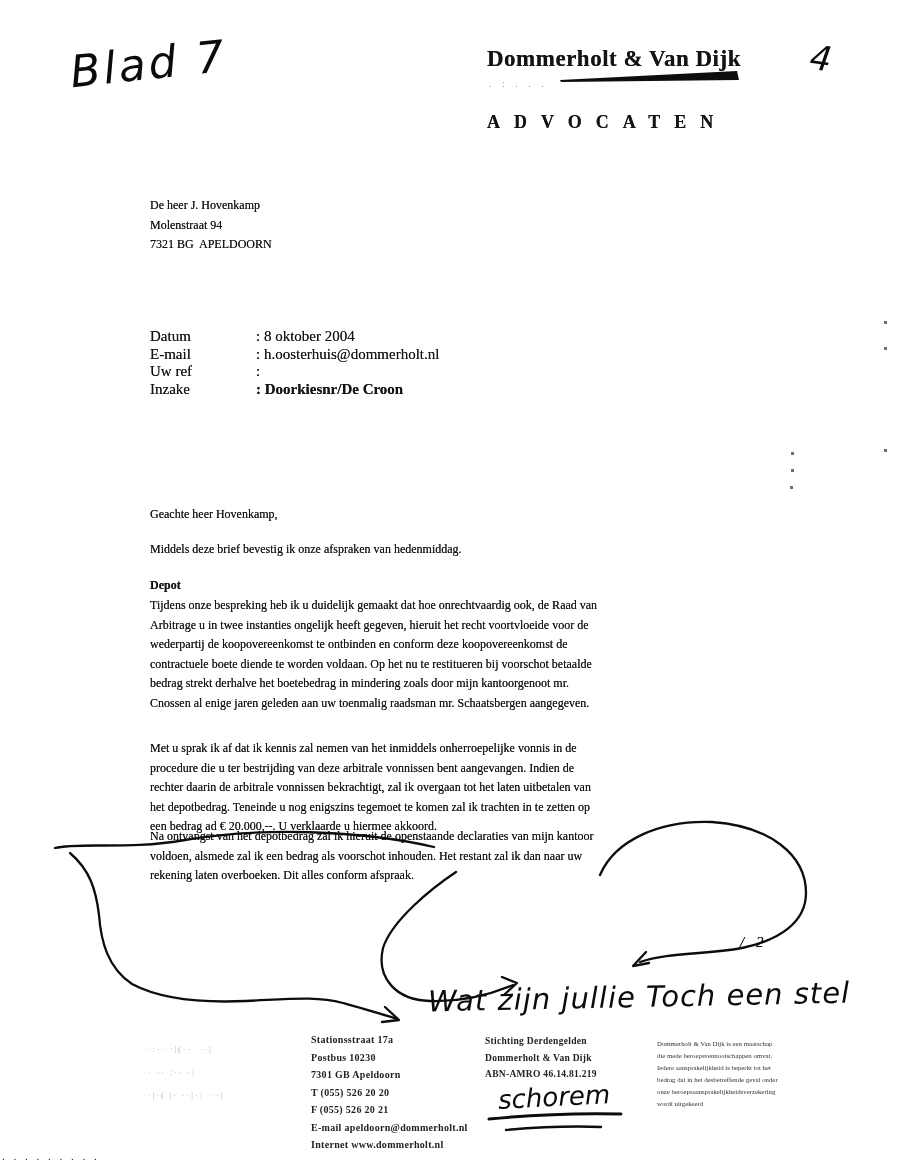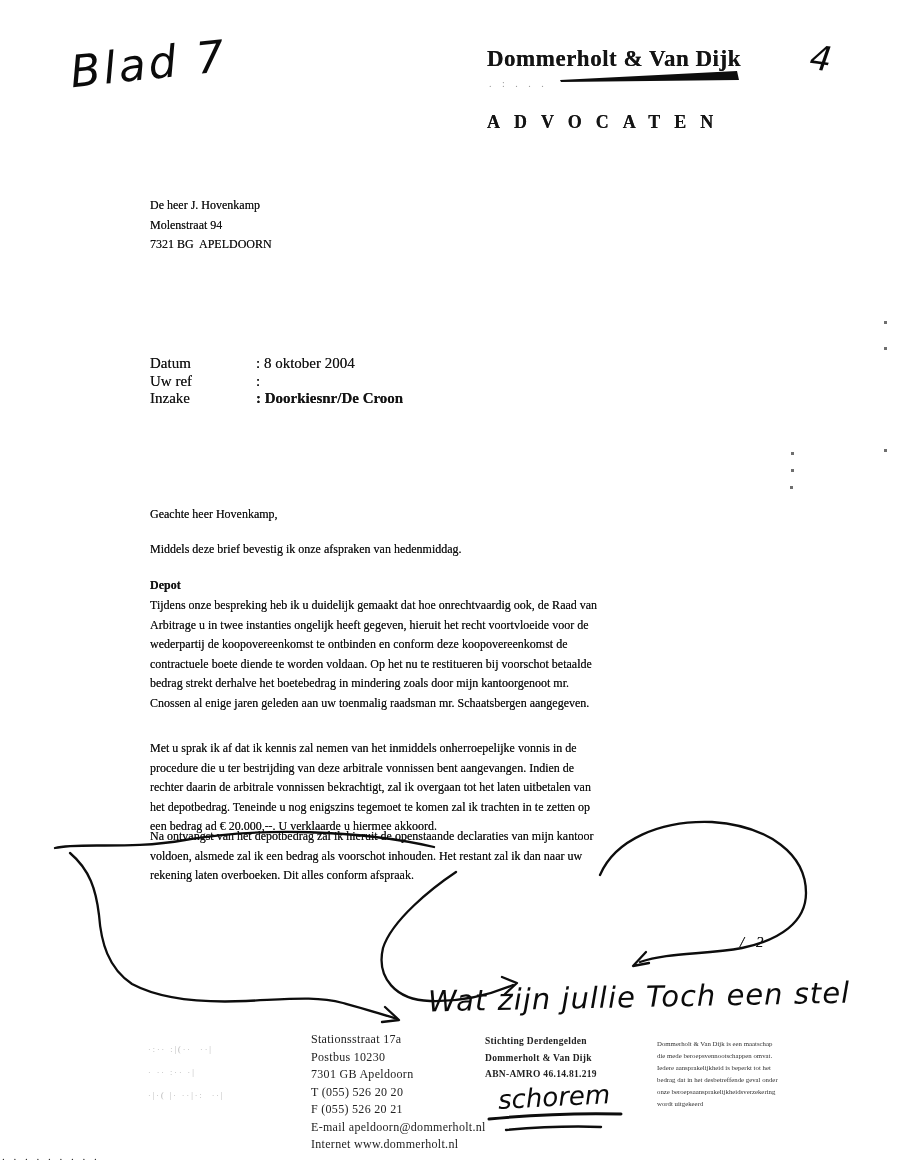--- a/index.html
+++ b/index.html
@@ -14,39 +14,39 @@
   .logo{left:487px;top:46px;width:260px;}
   .firm{font-size:23px;font-weight:bold;letter-spacing:.5px;white-space:nowrap;}
   .logo-dots{position:absolute;left:2px;top:32px;font-size:10px;letter-spacing:4px;color:#444;opacity:.55;}
   .advocaten{position:absolute;left:0;top:46px;font-size:18px;font-weight:bold;letter-spacing:14px;white-space:nowrap;margin-top:20px;}
 
   .hand{font-family:"DejaVu Sans",sans-serif;font-style:italic;color:#0b0b0b;}
 
   
   .bodytxt{font-size:12px;line-height:19.5px;white-space:pre-wrap;}
   .recipient{left:150px;top:196px;}
-  .metab{left:150px;top:328px;font-size:15px;line-height:17.5px;margin-top:27px;}
+  .metab{left:150px;top:328px;font-size:15px;line-height:17.5px;}
   .meta-row{display:flex;}
   .meta-label{width:106px;flex:0 0 106px;}
   .salutation{left:150px;top:505px;}
   .intro{left:150px;top:540px;}
   .depot{left:150px;top:576px;font-weight:bold;}
   .para1{left:150px;top:596px;width:660px;}
   .para2{left:150px;top:739px;width:665px;}
   .para3{left:150px;top:827px;width:665px;}
   .bold{font-weight:bold;}
 
   
   .wat{left:428px;top:980px;font-size:29px;letter-spacing:1px;white-space:nowrap;transform:rotate(-1.2deg);}
   .contmark{left:740px;top:934px;font-size:15px;font-style:italic;letter-spacing:4px;}
   .schorem{left:498px;top:1082px;font-size:26px;transform:rotate(-3deg);}
 
   
   .f-col1{left:148px;top:1038px;font-size:8px;line-height:23px;letter-spacing:2px;color:#666;opacity:.5;white-space:pre-wrap;}
-  .f-col2{left:311px;top:1031px;font-size:12px;line-height:17.5px;letter-spacing:.3px;white-space:pre-wrap;font-weight:normal;color:#222;}
+  .f-col2{left:311px;top:1031px;font-size:10px;line-height:17.5px;letter-spacing:.3px;white-space:pre-wrap;font-weight:bold;color:#222;}
   .f-col3{left:485px;top:1033px;font-size:9.5px;line-height:16.5px;letter-spacing:.3px;white-space:pre-wrap;font-weight:bold;color:#222;}
   .f-col4{left:657px;top:1038px;font-size:6.8px;line-height:12px;white-space:pre-wrap;color:#333;}
   .corner-dots{left:2px;top:1150px;font-size:11px;letter-spacing:3px;color:#222;}
 
   .noise{position:absolute;width:3px;height:3px;background:#222;opacity:.65;}
 
   svg.overlay{position:absolute;left:0;top:0;pointer-events:none;}
 </style>
 </head>
 <body>
@@ -63,20 +63,24 @@
   </div>
 
   <div class="abs bodytxt scan recipient">De heer J. Hovenkamp
 Molenstraat 94
 7321 BG  APELDOORN</div>
 
   <div class="abs metab scan">
     <div class="meta-row">
       <span class="meta-label">Datum</span>
       <span class="meta-value">: 8 oktober 2004</span>
+    </div>
+    <div class="meta-row">
+      <span class="meta-label">E-mail</span>
+      <span class="meta-value">: h.oosterhuis@dommerholt.nl</span>
     </div>
     <div class="meta-row">
       <span class="meta-label">Uw ref</span>
       <span class="meta-value">:</span>
     </div>
     <div class="meta-row">
       <span class="meta-label">Inzake</span>
       <span class="meta-value bold">: Doorkiesnr/De Croon</span>
     </div>
   </div>

